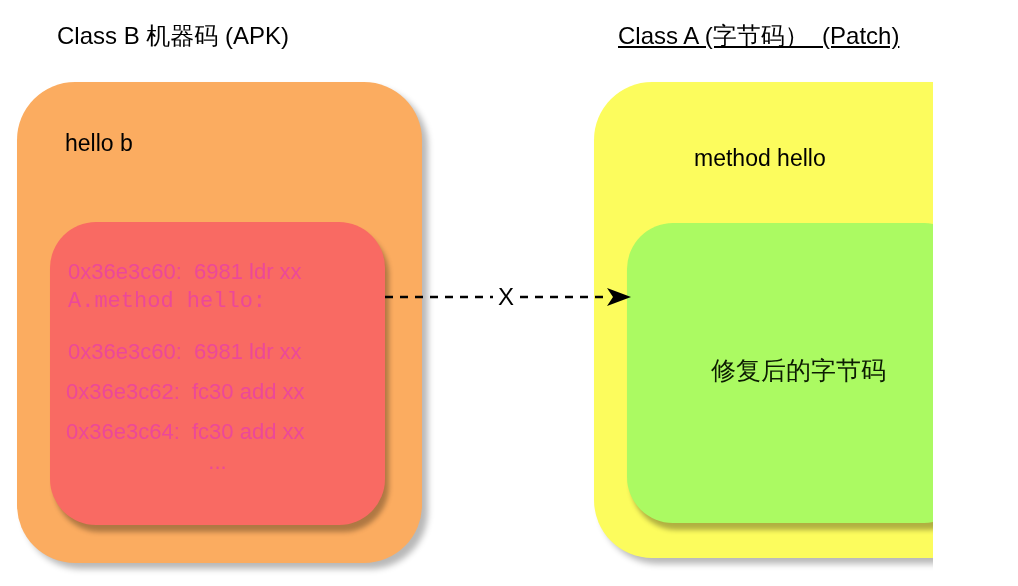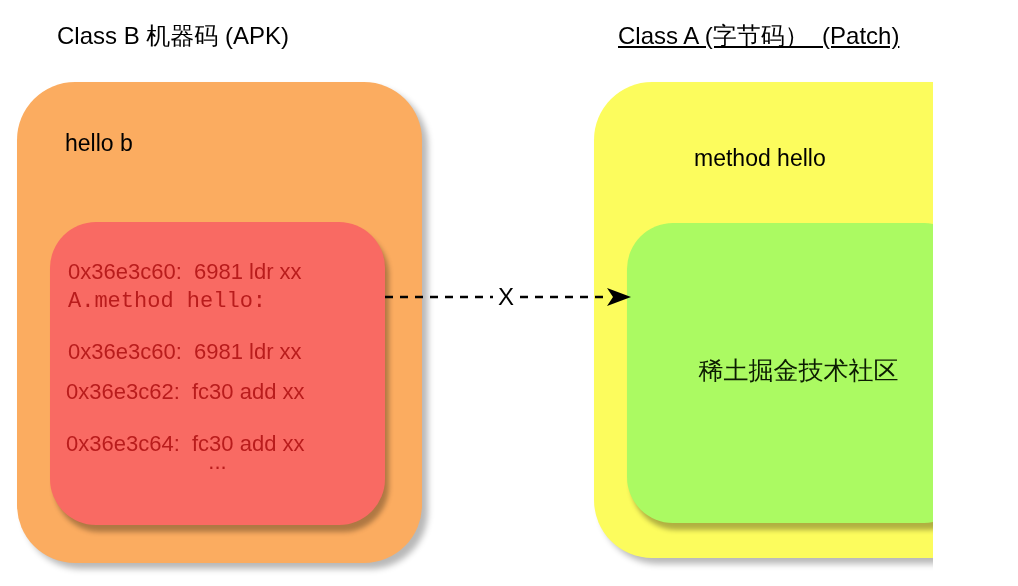--- a/index.html
+++ b/index.html
@@ -57,28 +57,28 @@
     color: #000;
     white-space: pre;
   }
   .method-b     { left: 65px;  top: 131px; }
   .method-hello { left: 669px; top: 146px; margin-left: 25px; }
 
   .code-line {
     position: absolute;
     font-size: 22px;
     line-height: 24px;
-    color: #b91c1c;
+    color: #ec4899;
     white-space: pre;
   }
   .code-0 { left: 68px; top: 260px; }
   .code-1 { left: 68px; top: 290px; font-family: Liberation Mono, monospace; }
   .code-2 { left: 68px; top: 340px; }
   .code-3 { left: 66px; top: 380px; }
-  .code-4 { left: 66px; top: 420px; margin-top: 12px; }
+  .code-4 { left: 66px; top: 420px; }
   .code-ellipsis {
     left: 50px; top: 450px; width: 335px;
     text-align: center;
   }
 
   .patch-label {
     position: absolute;
     left: 627px; top: 356px; width: 343px;
     text-align: center;
     font-size: 25px;
@@ -121,21 +121,21 @@
   <div class="code-line code-1">A.method hello:</div>
   <div class="code-line code-2">0x36e3c60:  6981 ldr xx</div>
   <div class="code-line code-3">0x36e3c62:  fc30 add xx</div>
   <div class="code-line code-4">0x36e3c64:  fc30 add xx</div>
   <div class="code-line code-ellipsis">...</div>
 
   <div class="outer-box outer-right"></div>
   <div class="method-label method-hello">method hello</div>
 
   <div class="inner-box inner-right"></div>
-  <div class="patch-label">稀土掘金技术社区</div>
+  <div class="patch-label">修复后的字节码</div>
 
   <svg class="arrow-svg" viewBox="0 0 260 34">
     <line x1="5" y1="17" x2="113" y2="17" stroke="#000" stroke-width="2.6" stroke-dasharray="8,7"></line>
     <line x1="140" y1="17" x2="229" y2="17" stroke="#000" stroke-width="2.6" stroke-dasharray="8,7"></line>
     <polygon points="227,8 251,17 227,26 233,17" fill="#000"></polygon>
     <text class="arrow-x" x="126" y="25" text-anchor="middle" fill="#000">X</text>
   </svg>
 
 
 </div>

